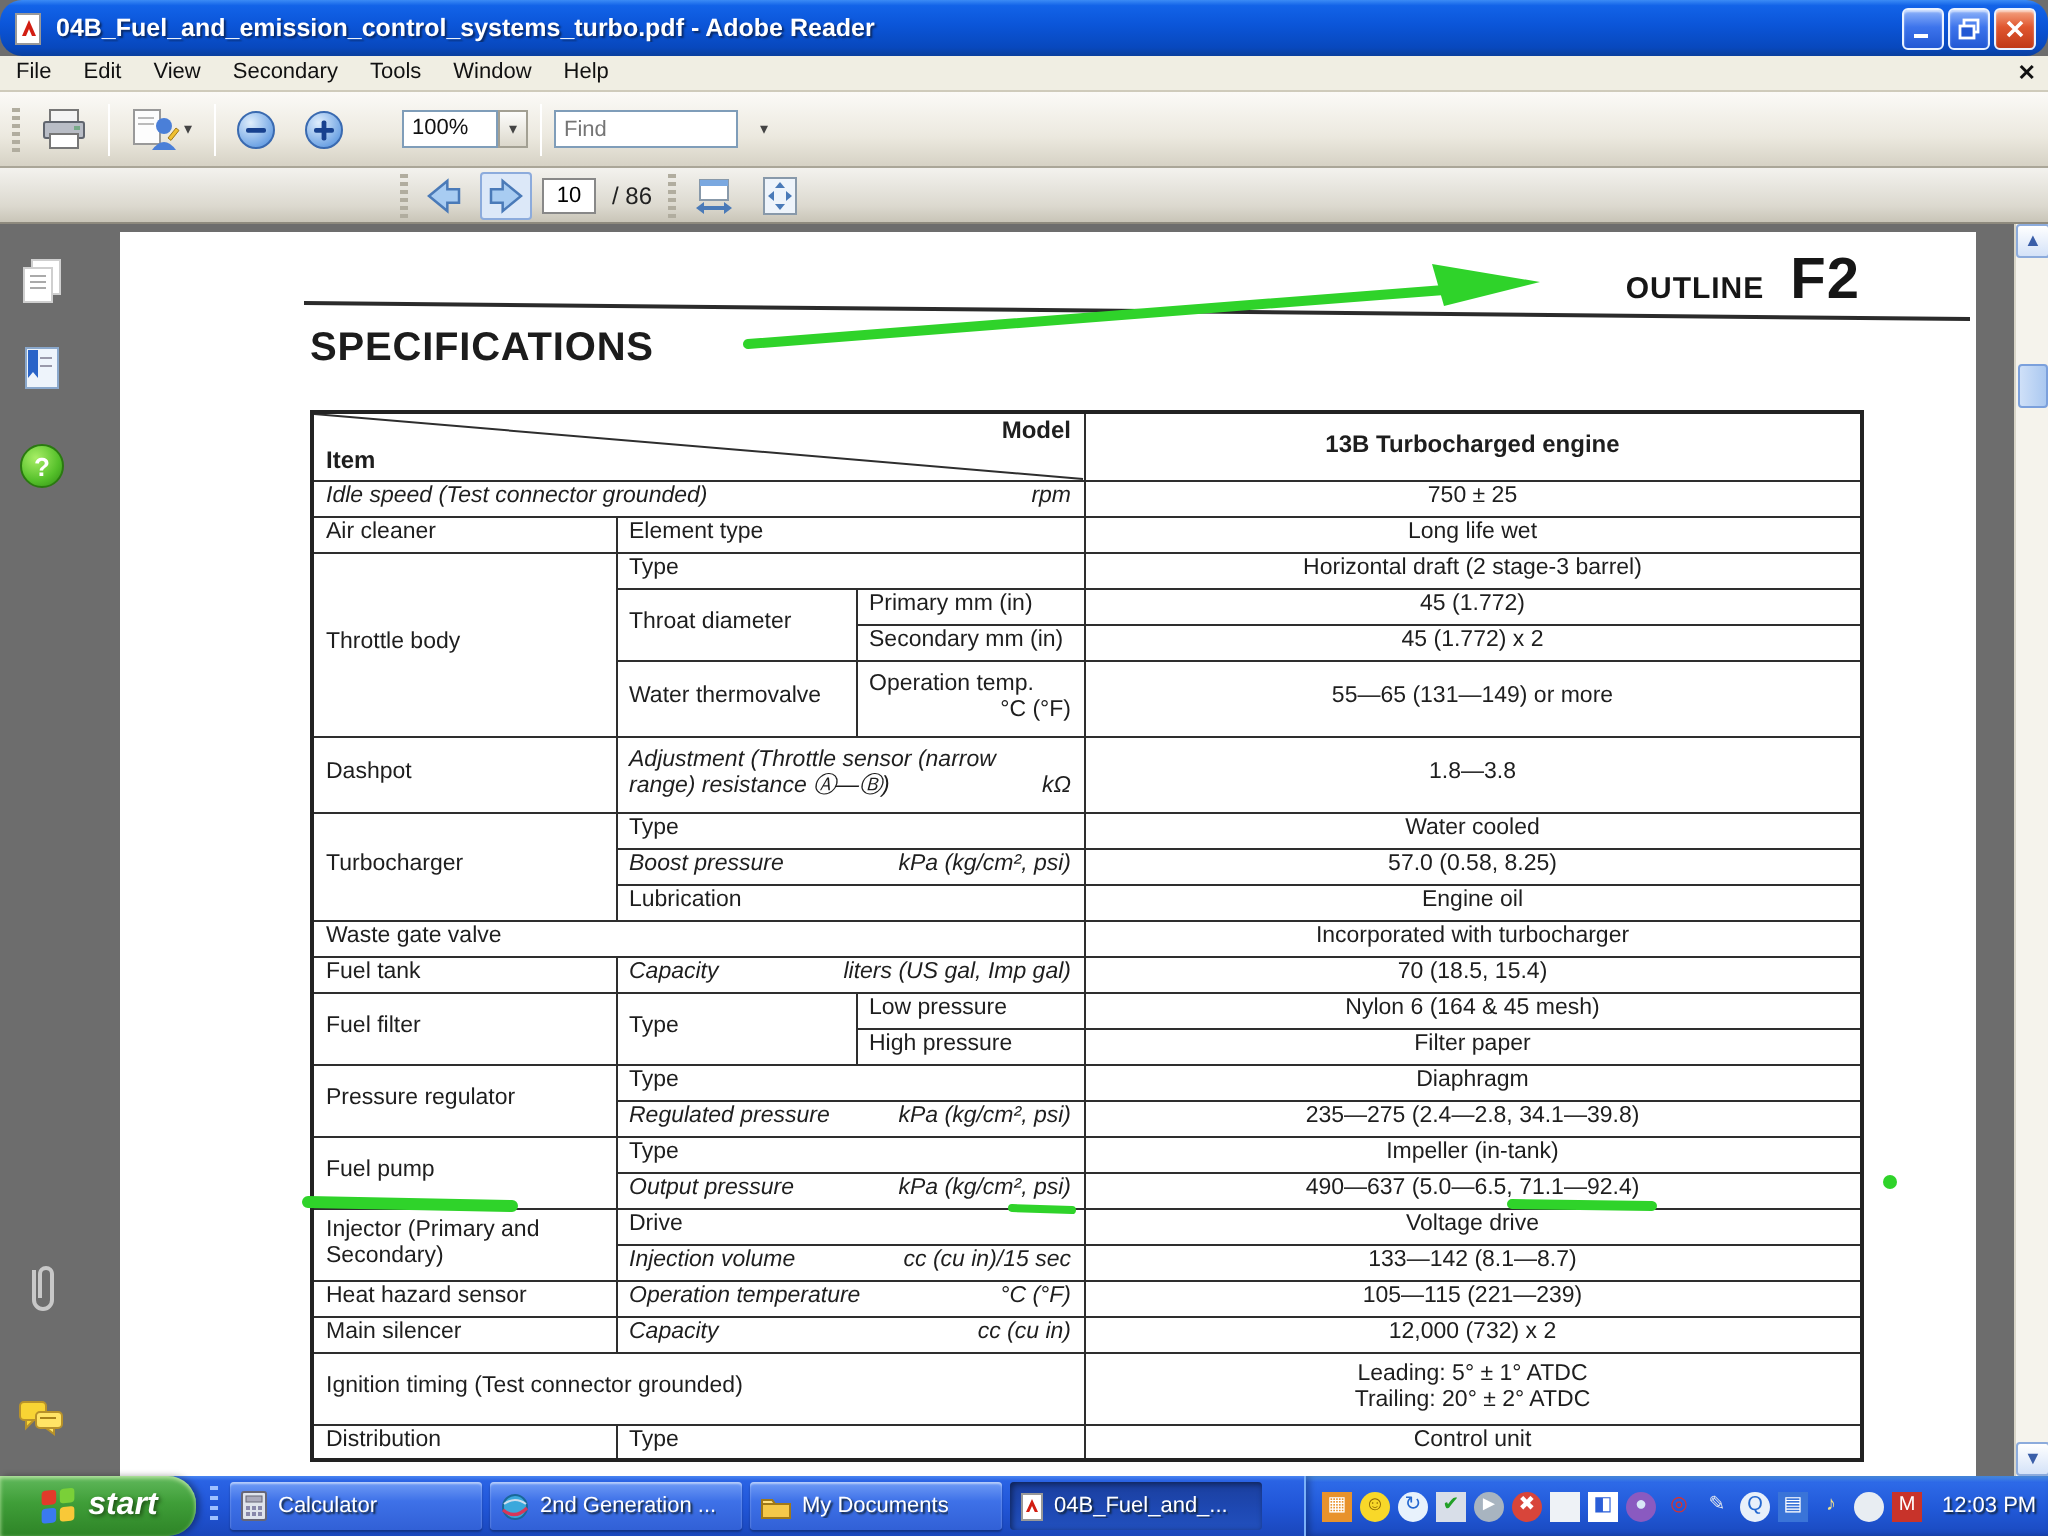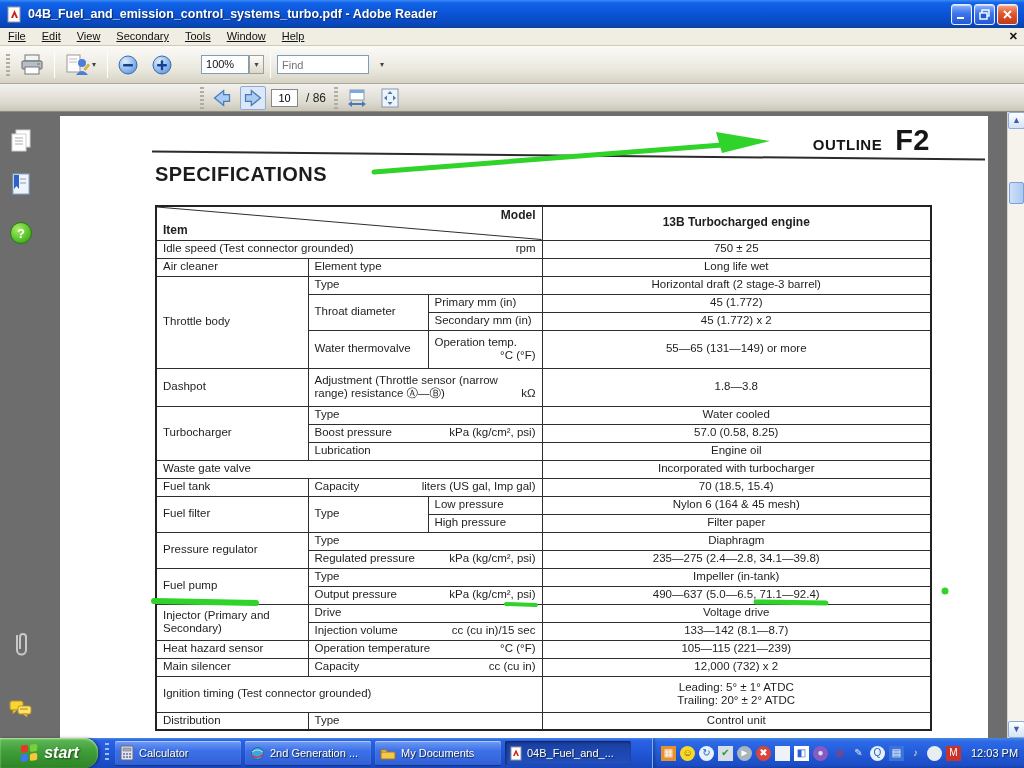--- a/index.html
+++ b/index.html
@@ -2,33 +2,33 @@
 <html><head>
 <meta charset="utf-8">
 <style>
   * { margin:0; padding:0; box-sizing:border-box; }
   html,body { width:1024px; height:768px; overflow:hidden; }
   body { position:relative; font-family:"Liberation Sans", sans-serif; background:#6d6d6d; }
 
   
   .titlebar { position:absolute; top:0; left:0; right:0; height:28px;
     background:linear-gradient(180deg,#3b8bf5 0%,#1263e8 10%,#0b55d8 45%,#0848bd 85%,#0a3f9e 100%);
-    display:flex; align-items:center; padding:0 6px; }
+    display:flex; align-items:center; padding:0 6px;border-radius:11px; }
   .titlebar .pdficon { width:17px; height:17px; margin-right:5px; flex:0 0 auto; }
   .titletext { color:#fff; font-weight:bold; font-size:12.5px; text-shadow:1px 1px 1px #0a2a66; white-space:nowrap; overflow:hidden; flex:1; }
   .winbtns { display:flex; gap:2px; }
   .wbtn { width:21px; height:21px; border-radius:3px; border:1px solid #eaf2ff;
     background:linear-gradient(180deg,#8fb4fa 0%,#3d74ec 45%,#2258d4 100%);
     display:flex; align-items:center; justify-content:center; box-shadow:inset 0 1px 1px rgba(255,255,255,.6); }
   .wbtn.close { background:linear-gradient(180deg,#f5a583 0%,#e0572f 45%,#c03a18 100%); }
 
   
   .menubar { position:absolute; top:28px; left:0; right:0; height:18px; background:#f0eee3;
     border-bottom:1px solid #cfcbbb; display:flex; align-items:center; font-size:11px; color:#111; }
-  .menu-item { padding:0 8px; height:100%; line-height:17px;text-decoration:underline; }
+  .menu-item { padding:0 8px; height:100%; line-height:17px; }
   .menubar .docclose { margin-left:auto; margin-right:6px; font-weight:bold; font-size:11px; color:#111; }
 
   
   .toolbar1 { position:absolute; top:46px; left:0; right:0; height:38px;
     background:linear-gradient(180deg,#fbfaf7 0%,#ece9df 60%,#d6d2c5 100%);
     border-bottom:1px solid #aaa698; display:flex; align-items:center; padding:0 6px; gap:6px; }
   .toolbar2 { position:absolute; top:84px; left:0; right:0; height:28px;
     background:linear-gradient(180deg,#f3f2ee 0%,#dcd9cf 70%,#c9c5b8 100%);
     border-bottom:1px solid #8e8a7e; display:flex; align-items:center; padding-left:200px; gap:5px; }
   .grip { width:4px; height:22px; background:repeating-linear-gradient(180deg,#b1ad9f 0 2px,transparent 2px 4px); }
@@ -55,21 +55,21 @@
   .outline .ol { font-size:15px; font-weight:bold; letter-spacing:.5px; }
   .outline .f2 { font-size:29px; font-weight:bold; margin-left:13px; letter-spacing:.5px; }
 
   
   table.spec { position:absolute; left:95px; top:89px; width:777px; border-collapse:collapse; table-layout:fixed;
     font-size:11.5px; color:#1e1e1e; line-height:1.15; }
   table.spec td { border:1px solid #2e2e2e; padding:1px 6px; vertical-align:middle; overflow:hidden; }
   table.spec { border:2px solid #222; }
   td.lbl { text-align:left; }
   td.val { text-align:center; white-space:pre-line; }
-  .cf { display:flex; justify-content:space-between; align-items:flex-end; gap:4px; }
+  .cf { display:flex; justify-content:space-between; align-items:flex-end; gap:4px;font-style:italic; }
   .cf .t { flex:1 1 auto; }
   .cf .u { flex:0 0 auto; }
   .cs .t { display:block; }
   .cs .u { display:block; text-align:right; }
   tr.hdr { height:34px; }
   td.diag { position:relative; padding:0; }
   td.diag svg { position:absolute; inset:0; width:100%; height:100%; }
   td.diag .model { position:absolute; right:6px; top:2px; font-weight:bold; font-size:12px; }
   td.diag .item { position:absolute; left:6px; bottom:2px; font-weight:bold; font-size:12px; }
   td.engine { text-align:center; font-weight:bold; font-size:12px; }

